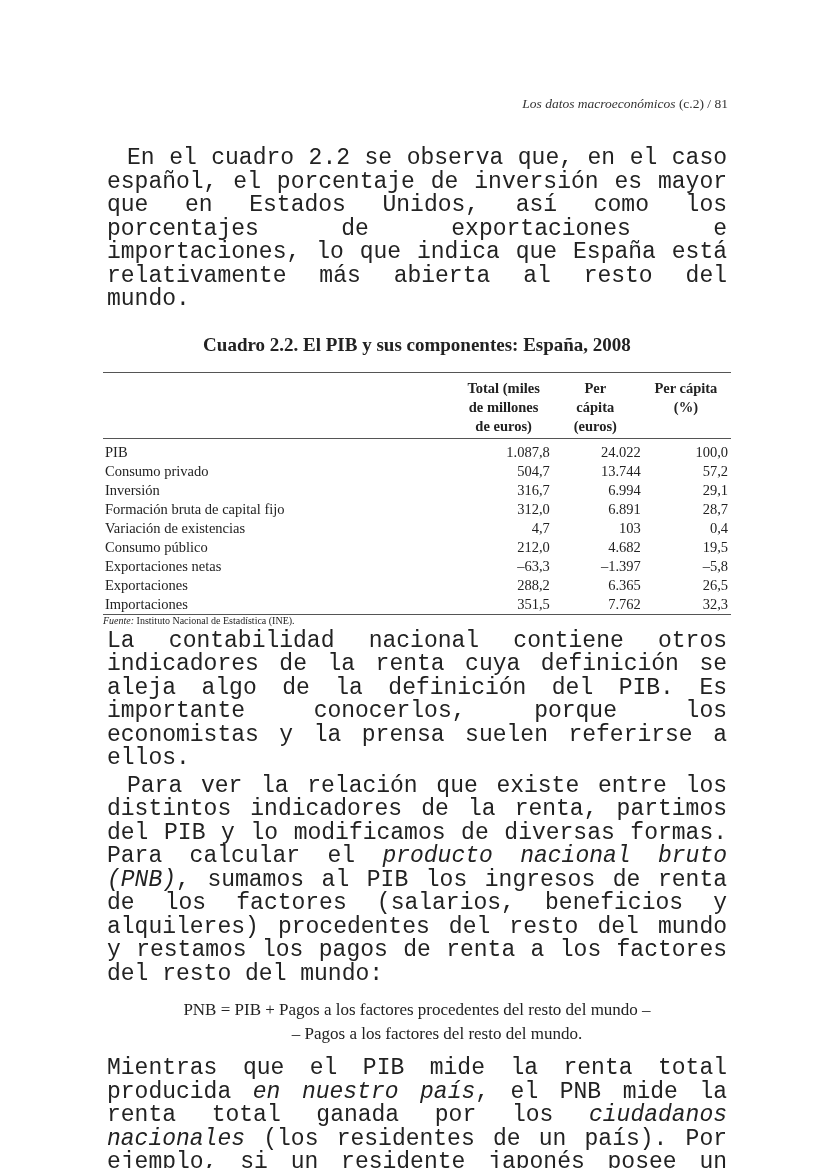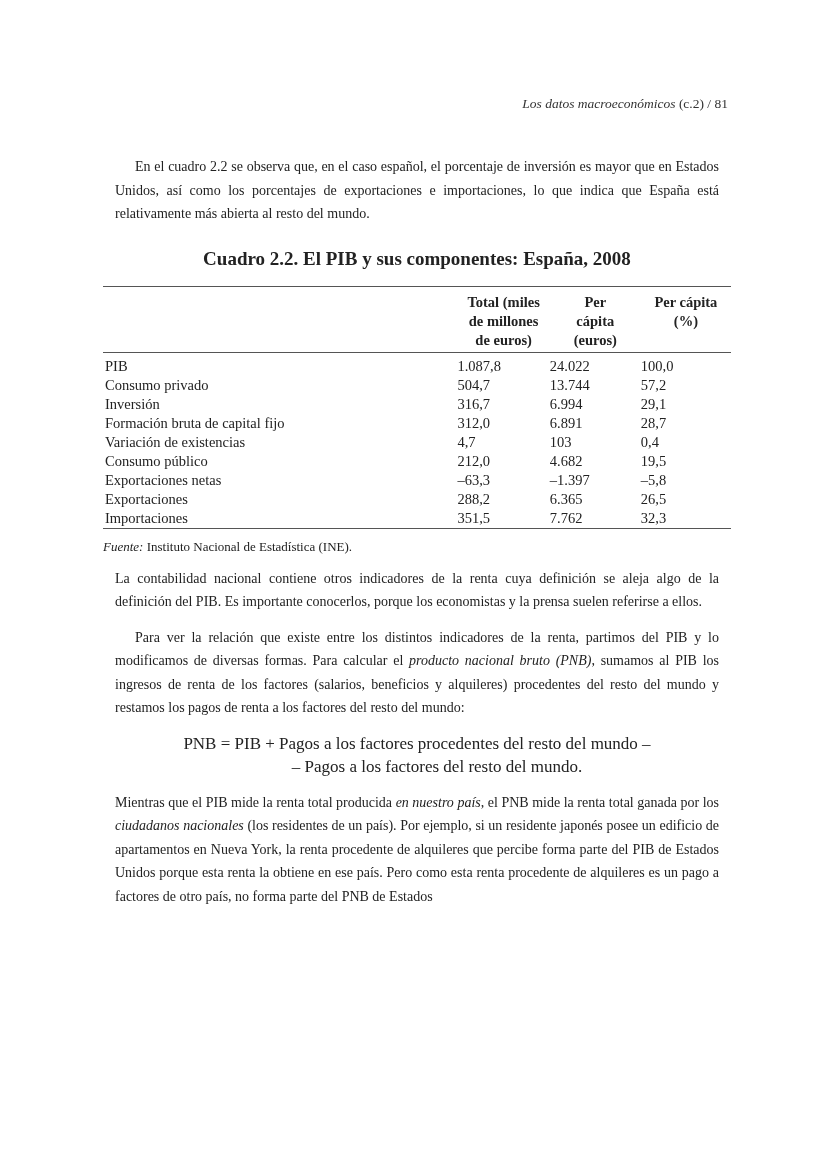--- a/index.html
+++ b/index.html
@@ -6,38 +6,38 @@
     body {
       width: 828px; height: 1168px; background: #ffffff; overflow: hidden;
       font-family: "Liberation Serif", "DejaVu Serif", serif; color: #222;
       position: relative;
     }
     .running-head {
       position: absolute; top: 96px; right: 100px; font-size: 13.5px; color: #333;
     }
     .running-head i { font-style: italic; }
     .content { position: absolute; left: 103px; width: 628px; top: 143px; }
-    p { margin: 12px; font-size: 14px; line-height: 23.5px; text-align: justify; }
+    p { margin: 4px; font-size: 23px; line-height: 23.5px; text-align: justify; font-family: Liberation Mono, monospace; }
     p.indent { text-indent: 20px; }
     .table-title {
       text-align: center; font-weight: bold; font-size: 19px; margin-top: 22px; margin-bottom: 16px;
     }
     table { width: 100%; border-collapse: collapse; font-size: 14.5px; }
     thead tr { border-top: 1.5px solid #555; border-bottom: 1.2px solid #555; }
     tbody { border-bottom: 1.5px solid #555; }
     th { font-weight: bold; text-align: center; vertical-align: top; line-height: 19px; padding: 6px 0 2px 0; }
     td { line-height: 19px; padding: 0; }
     td.label { padding-left: 2px; }
-    td.num { }
+    td.num { text-align: right; }
     .c1 { width: 405px; } .c2 { width: 100px; } .c3 { width: 100px; } .c4 { width: 100px; }
     td.num.col1 { padding-right: 0; }
     td.num.col2 { padding-right: 0; }
     td.num.col3 { padding-right: 3px; }
     tbody tr:first-child td { padding-top: 4px; }
-    .source { font-size: 13px; margin-top: 10px; }
+    .source { font-size: 10px; margin-top: 0; }
     .source i { font-style: italic; }
     h3 { font-size: 16px; font-weight: bold; margin: 70px 0 26px 0; }
     .formula { text-align: center; font-size: 17px; line-height: 23.5px; margin: 12px 0 12px 0; }
     .formula div:nth-child(2) { padding-left: 40px; }
     em { font-style: italic; }
   </style>
 </head>
 <body>
 
 <div class="running-head">

